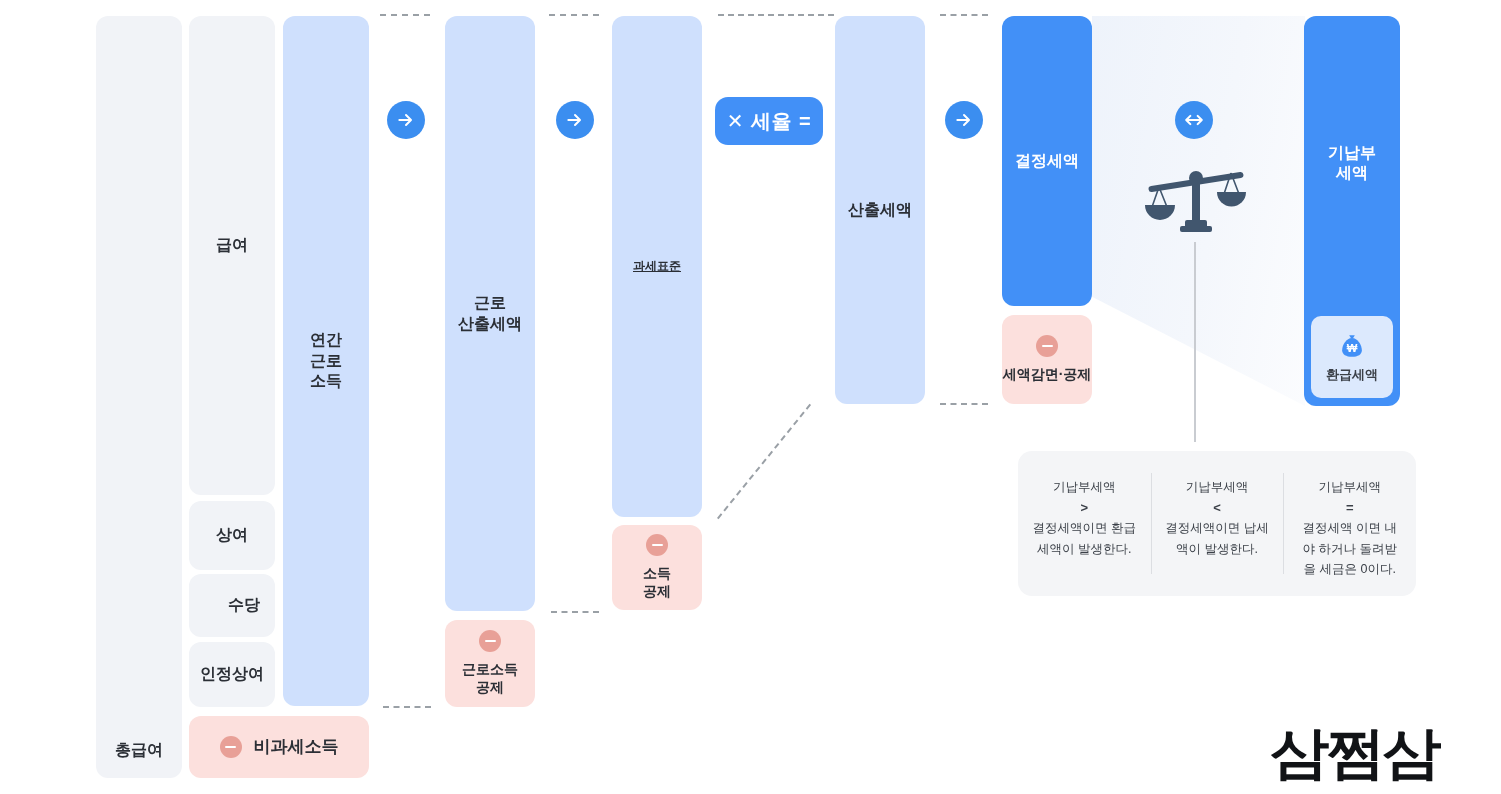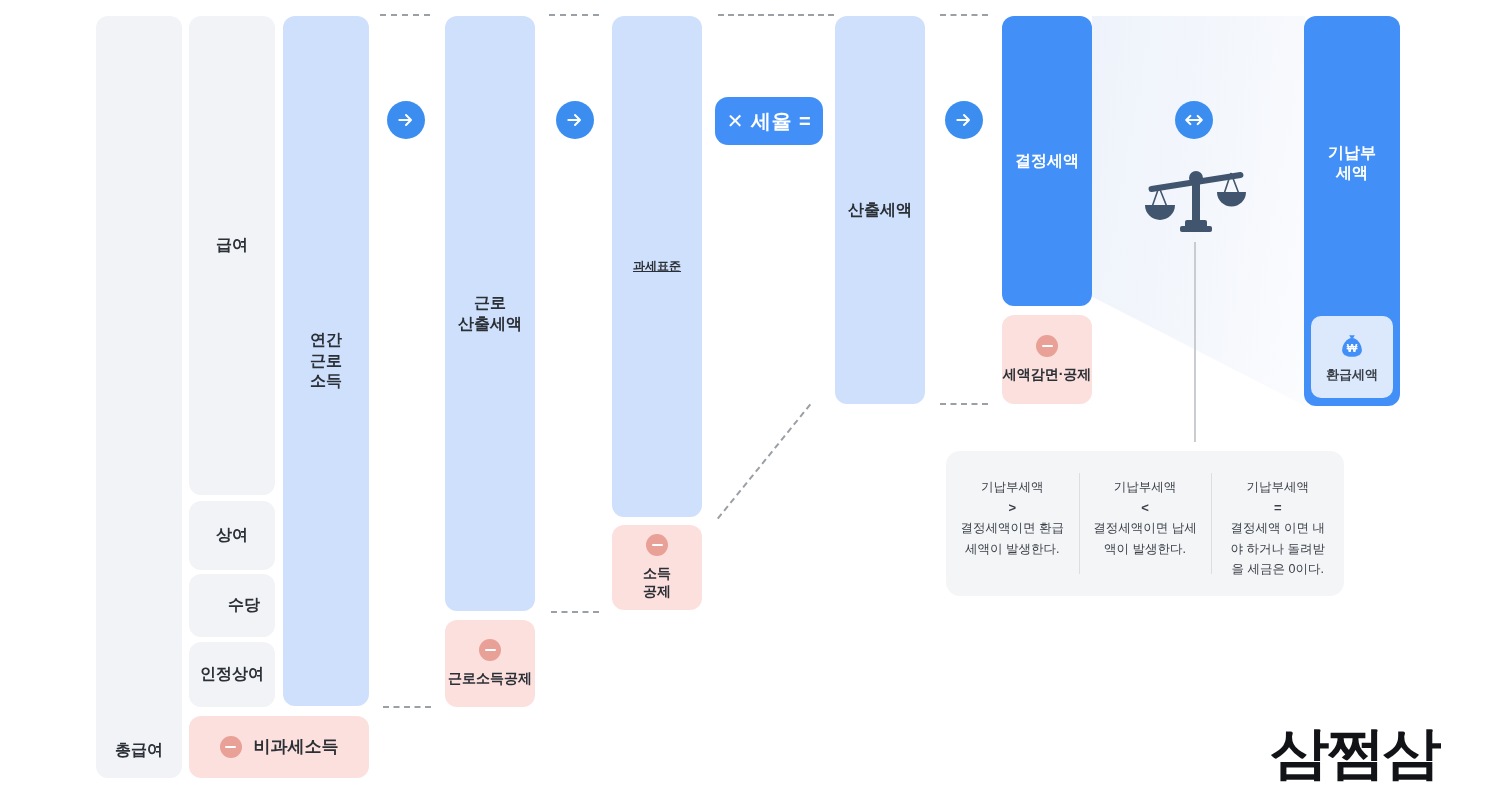--- a/index.html
+++ b/index.html
@@ -206,21 +206,21 @@
 
   <div class="bar lblue" style="left:445px; top:16px; width:90px; height:595px; font-size:16px; flex-direction:column; justify-content:center;">
     <span>근로</span>
     <span>산출세액</span>
   </div>
 
   <div class="bar pink pink-stack" style="left:445px; top:620px; width:90px; height:87px;">
     <span class="minus-chip">
         <i></i>
       </span>
-    <span style="display:flex;flex-direction:row;">
+    <span style="display:flex;flex-direction:column;">
       <span>근로소득</span>
       <span>공제</span>
     </span>
   </div>
 
   <div class="dash" style="left:549px; top:14px; width:50px;"></div>
   <div class="dash" style="left:551px; top:611px; width:48px;"></div>
 
   <div class="arrow-badge" style="left:556px; top:101px;">
     <svg width="20" height="20" viewBox="0 0 24 24">
@@ -320,21 +320,21 @@
 
   <div class="refund-badge" style="left:1311px; top:316px; width:82px; height:82px;">
     <svg width="30" height="30" viewBox="0 0 32 32">
       <path d="M13 4.5h6l-2 3.2h-2z" fill="#4290f7"></path>
       <path d="M16 7.4c6 0 10.5 7.4 10.5 13.1 0 4.6-4.2 7-10.5 7s-10.5-2.4-10.5-7C5.5 14.8 10 7.4 16 7.4z" fill="#4290f7"></path>
       <text x="16" y="22.6" font-family="Liberation Sans, sans-serif" font-size="12" font-weight="700" fill="#ffffff" text-anchor="middle">₩</text>
     </svg>
     <span class="cap">환급세액</span>
   </div>
 
-  <div class="note-card" style="left:946px; top:451px; width:398px; height:145px;">
+  <div class="note-card" style="left:1018px; top:451px; width:398px; height:145px;">
     <div class="note-col">
       <span>기납부세액</span>
       <span class="note-op">&gt;</span>
       <span>결정세액이면 환급 세액이 발생한다.</span>
     </div>
     <div class="note-col">
       <span>기납부세액</span>
       <span class="note-op">&lt;</span>
       <span>결정세액이면 납세 액이 발생한다.</span>
     </div>

